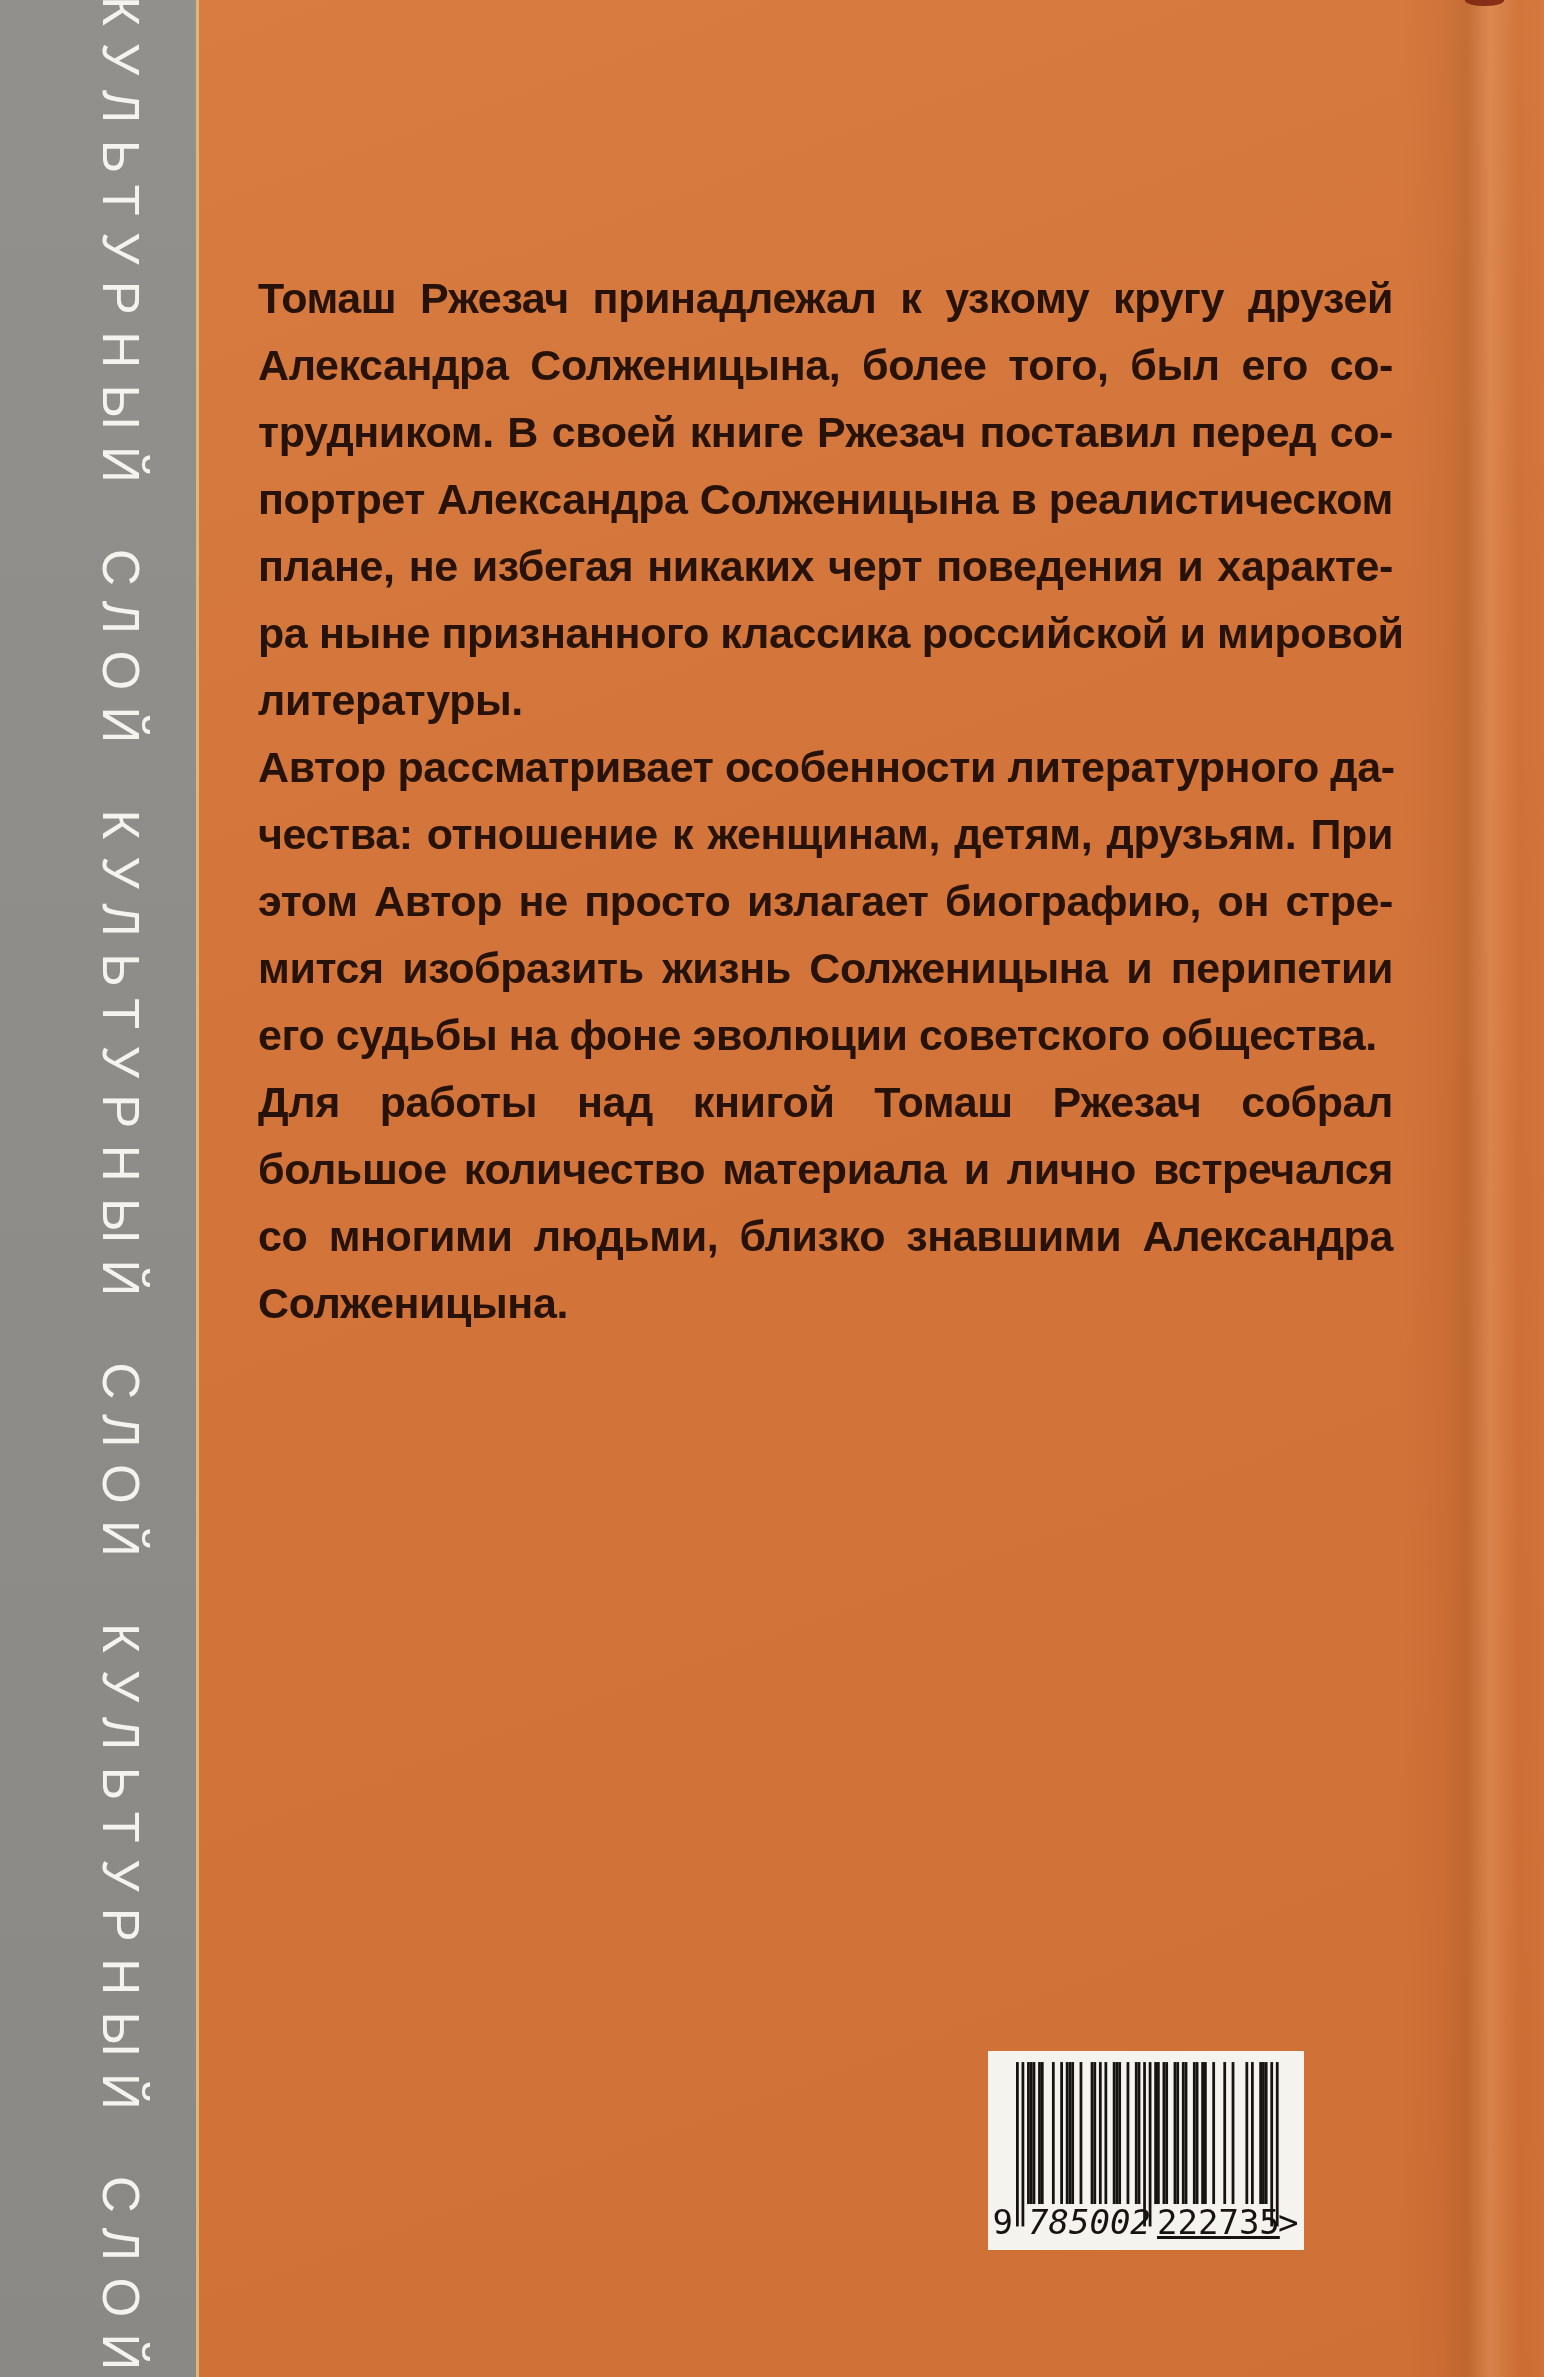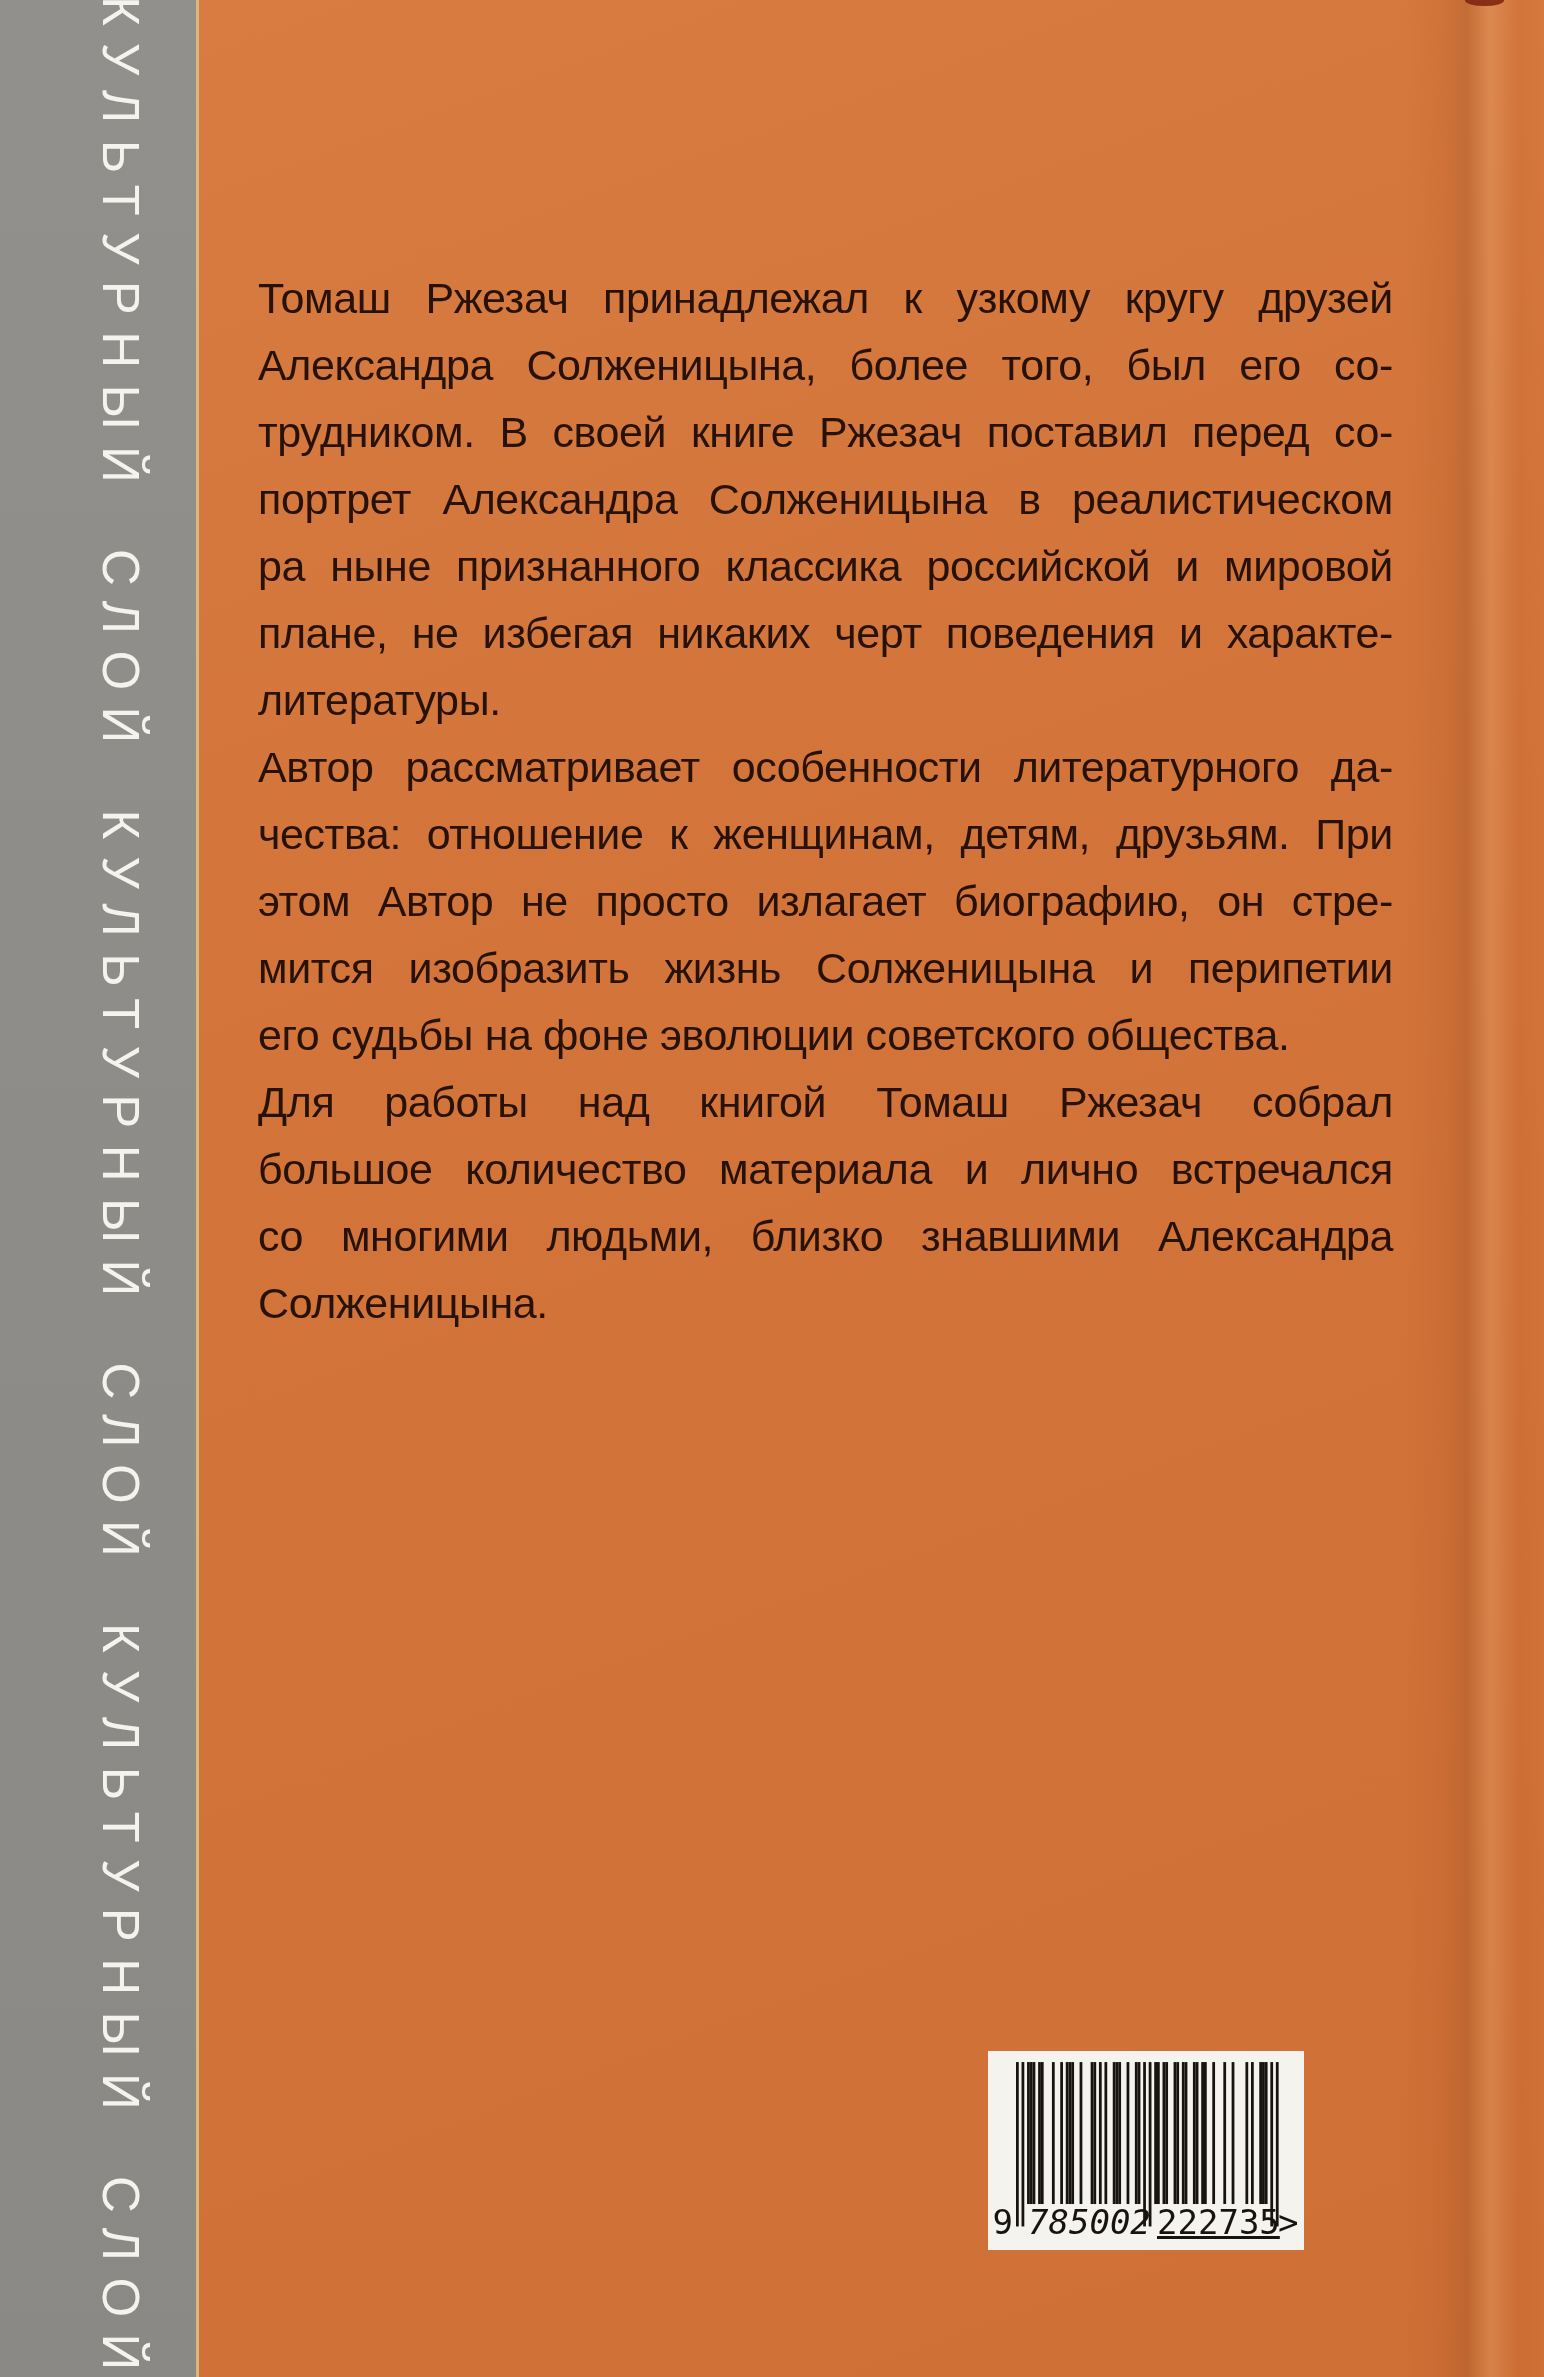--- a/index.html
+++ b/index.html
@@ -30,21 +30,21 @@
   
   .annotation{
     position:absolute;left:258px;top:265px;width:1135px;
     color:#27120a;
   }
   .line{
     height:67px;line-height:67px;
     font-size:43px;letter-spacing:-0.4px;
     text-align:justify;text-align-last:justify;
     text-justify:inter-word;
-    overflow:visible;white-space:nowrap;
+    overflow:visible;white-space:nowrap;font-weight:bold;
   }
   .line--end{text-align:left;text-align-last:left;}
   
   .crease{
     position:absolute;top:0;left:1403px;width:141px;height:2377px;
     background:linear-gradient(90deg,
       rgba(0,0,0,0) 0%,
       rgba(140,60,15,0.10) 30%,
       rgba(95,40,10,0.15) 45%,
       rgba(255,220,170,0.16) 62%,
@@ -79,22 +79,22 @@
 
   <div class="stripe">
     <div class="spine-label">КУЛЬТУРНЫЙ СЛОЙ КУЛЬТУРНЫЙ СЛОЙ КУЛЬТУРНЫЙ СЛОЙ КУЛЬТУРНЫЙ</div>
   </div>
 
   <div class="annotation">
     <div class="line">Томаш Ржезач принадлежал к узкому кругу друзей</div>
     <div class="line">Александра Солженицына, более того, был его со-</div>
     <div class="line">трудником. В своей книге Ржезач поставил перед со-</div>
     <div class="line">портрет Александра Солженицына в реалистическом</div>
+    <div class="line">плане, не избегая никаких черт поведения и характе-</div>
     <div class="line">ра ныне признанного классика российской и мировой</div>
-    <div class="line">плане, не избегая никаких черт поведения и характе-</div>
     <div class="line line--end">литературы.</div>
     <div class="line">Автор рассматривает особенности литературного да-</div>
     <div class="line">чества: отношение к женщинам, детям, друзьям. При</div>
     <div class="line">этом Автор не просто излагает биографию, он стре-</div>
     <div class="line">мится изобразить жизнь Солженицына и перипетии</div>
     <div class="line line--end">его судьбы на фоне эволюции советского общества.</div>
     <div class="line">Для работы над книгой Томаш Ржезач собрал</div>
     <div class="line">большое количество материала и лично встречался</div>
     <div class="line">со многими людьми, близко знавшими Александра</div>
     <div class="line line--end">Солженицына.</div>

